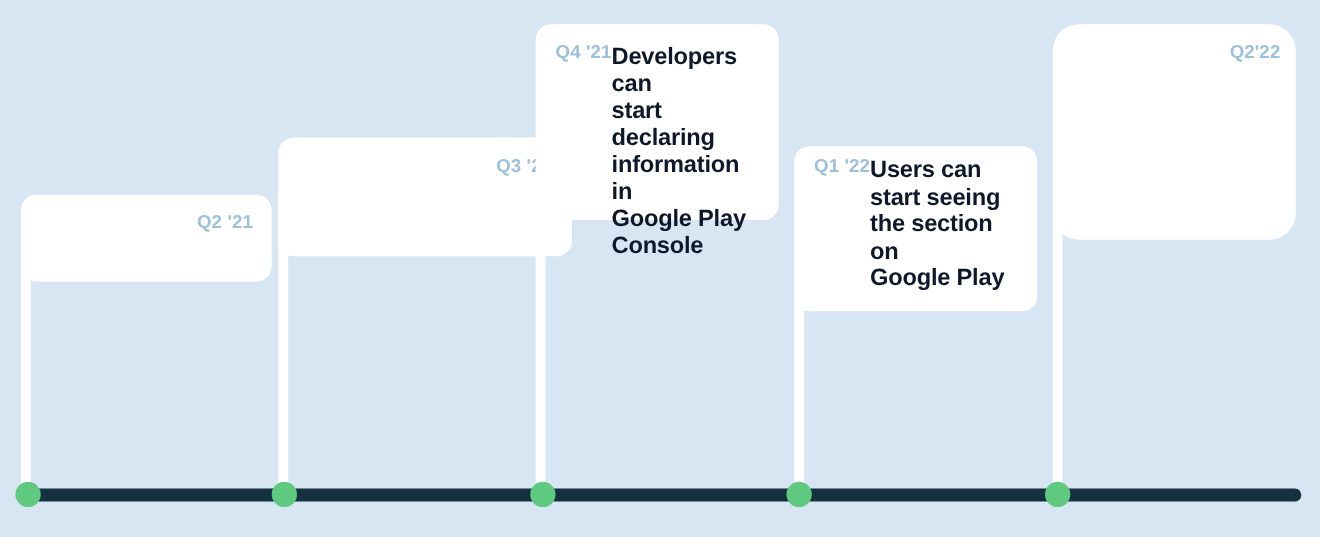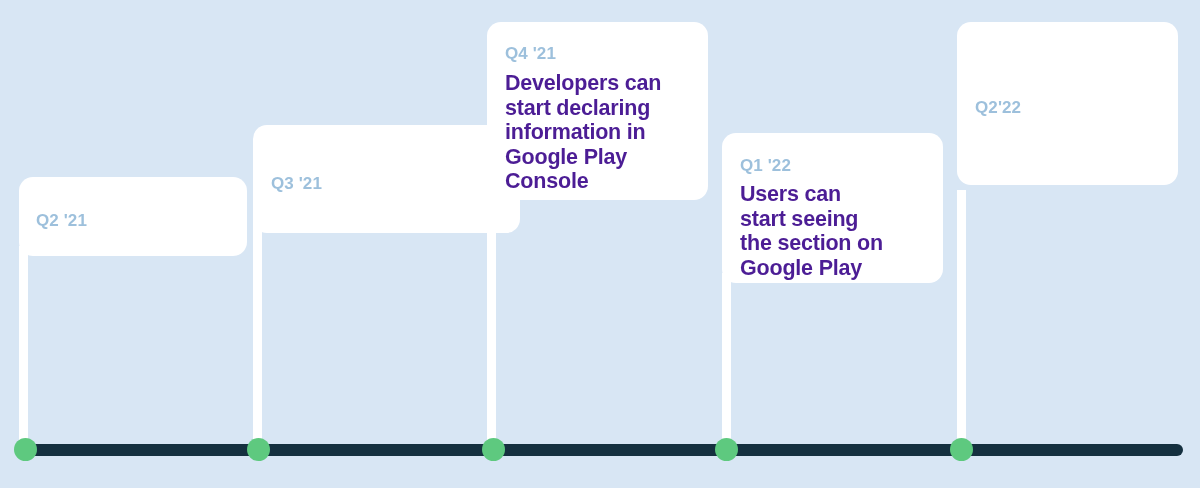--- a/index.html
+++ b/index.html
@@ -49,56 +49,56 @@
   }
 
   
   .flag-card {
     position: absolute;
     background: #ffffff;
     border-radius: 14px;
     box-sizing: border-box;
     z-index: 3;
     display: flex;
-    flex-direction: column;
-    justify-content: center;
+    flex-direction: row;
+    justify-content: flex-end;
   }
   .flag-card .quarter {
     color: #9dc0dc;
     font-size: 17px;
     font-weight: bold;
     line-height: 1.1;
     letter-spacing: 0.1px;
     margin: 0 0 7px 0;
     white-space: nowrap;
   }
   .flag-card .headline {
-    color: #4c1d95;
+    color: #0f172a;
     font-size: 21.5px;
     font-weight: bold;
     line-height: 1.14;
     letter-spacing: -0.2px;
     margin: 0;
     white-space: pre-line;
   }
 
   
   #card-1 { left: 19px;  top: 177px; width: 228px; height: 79px;  padding: 16px 17px 0 17px; gap: 45px; }
   #stem-1 { left: 19px;  top: 246px; height: 204px; }
 
   #card-2 { left: 253px; top: 78px;  width: 267px; height: 108px; padding: 17px 18px 0 18px; margin-top: 47px; }
   #stem-2 { left: 253px; top: 176px; height: 274px; }
 
   #card-3 { left: 487px; top: 22px;  width: 221px; height: 178px; padding: 17px 18px 0 18px; }
   #stem-3 { left: 487px; top: 190px; height: 260px; }
 
-  #card-4 { left: 722px; top: 133px; width: 221px; height: 150px; padding: 21px 18px 0 18px; }
+  #card-4 { left: 722px; top: 133px; width: 221px; height: 150px; padding: 9px 18px 0 18px; }
   #stem-4 { left: 722px; top: 273px; height: 177px; }
 
-  #card-5 { left: 957px; top: 22px;  width: 221px; height: 163px; padding: 17px 24px 0 18px; }
+  #card-5 { left: 957px; top: 22px;  width: 221px; height: 196px; padding: 17px 14px 0 18px; border-radius: 24px; }
   #stem-5 { left: 957px; top: 190px; height: 260px; }
 
   #dot-1 { left: 14px;  }
   #dot-2 { left: 247px; }
   #dot-3 { left: 482px; }
   #dot-4 { left: 715px; }
   #dot-5 { left: 950px; }
 </style>
 </head>
 <body>

